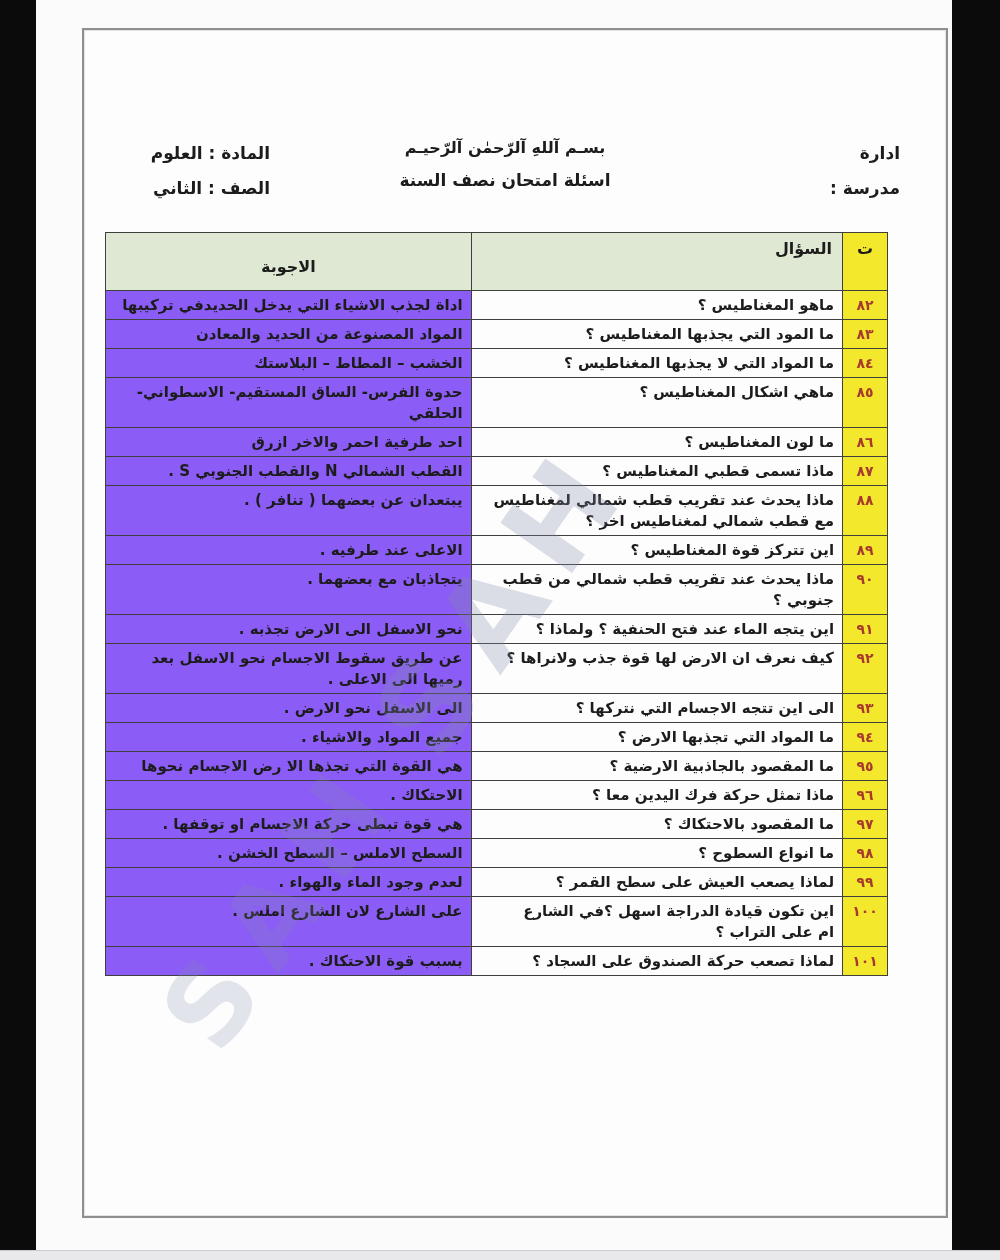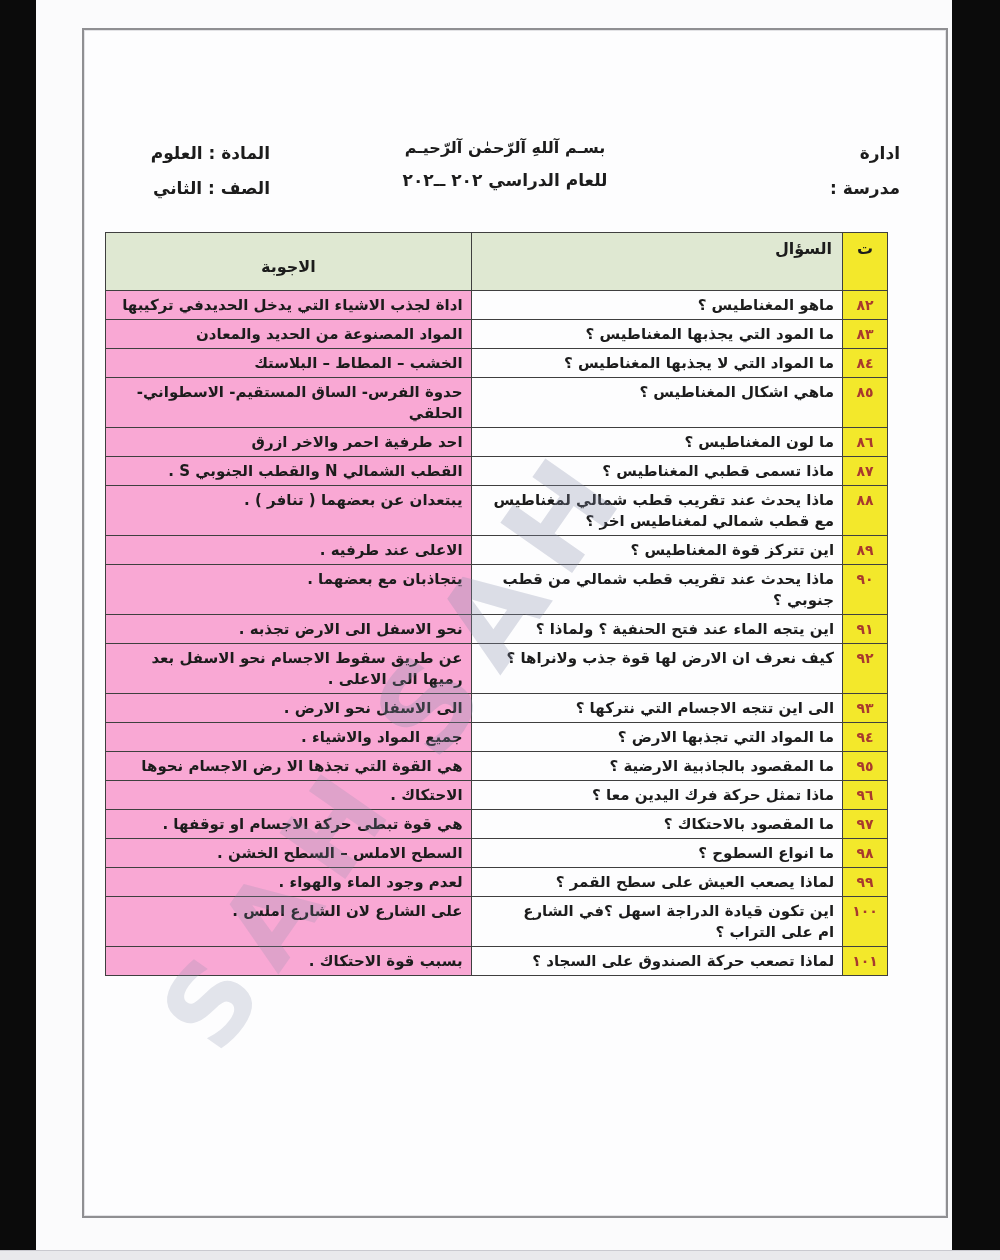--- a/index.html
+++ b/index.html
@@ -43,21 +43,21 @@
     white-space:pre-line;
   }
   col.c-no { width:45px; }
   col.c-q  { width:372px; }
   col.c-a  { width:366px; }
   th.h-no { background:#f3e82b; height:58px; text-align:center; padding-top:5px; font-size:16px; }
   th.h-q  { background:#dfe8d2; text-align:right; padding:5px 10px 0 11px; font-size:16px; font-weight:bold; }
   th.h-a  { background:#dfe8d2; text-align:center; padding-top:23px; font-size:16px; }
   td.no   { background:#f3e82b; color:#a8392e; text-align:center; padding-top:4px; height:29px; font-size:14px; }
   td.q    { text-align:right; padding:4px 8px 3px 4px; background:#fdfdfe; }
-  td.a    { text-align:right; padding:4px 8px 3px 4px; background:#f9a8d4; }
+  td.a    { text-align:right; padding:4px 8px 3px 4px; background:#8b5cf6; }
   
   .watermark {
     position:absolute; z-index:5; pointer-events:none;
     font-size:120px; font-weight:bold; letter-spacing:22px;
     color:rgba(132,140,168,0.28);
     transform:rotate(-55deg);
     user-select:none;
   }
   .wm1 { left:330px; top:530px; }
   .wm2 { left:120px; top:840px; font-size:110px; color:rgba(132,140,168,0.22); }
@@ -71,21 +71,21 @@
 
 <div class="page-border"></div>
 
 <div class="hdr hdr-right">
   <div>ادارة</div>
   <div>مدرسة :</div>
 </div>
 
 <div class="hdr hdr-center">
   <div class="bismillah">بسـم آللهِ آلرّحمٰن آلرّحيـم</div>
-  <div>للعام الدراسي  ٢٠٢ ــ٢٠٢</div>
+  <div>اسئلة امتحان نصف السنة</div>
 </div>
 
 <div class="hdr hdr-left">
   <div>المادة : العلوم</div>
   <div>الصف : الثاني</div>
 </div>
 
 <table class="qa">
   <colgroup>
       <col class="c-no">

